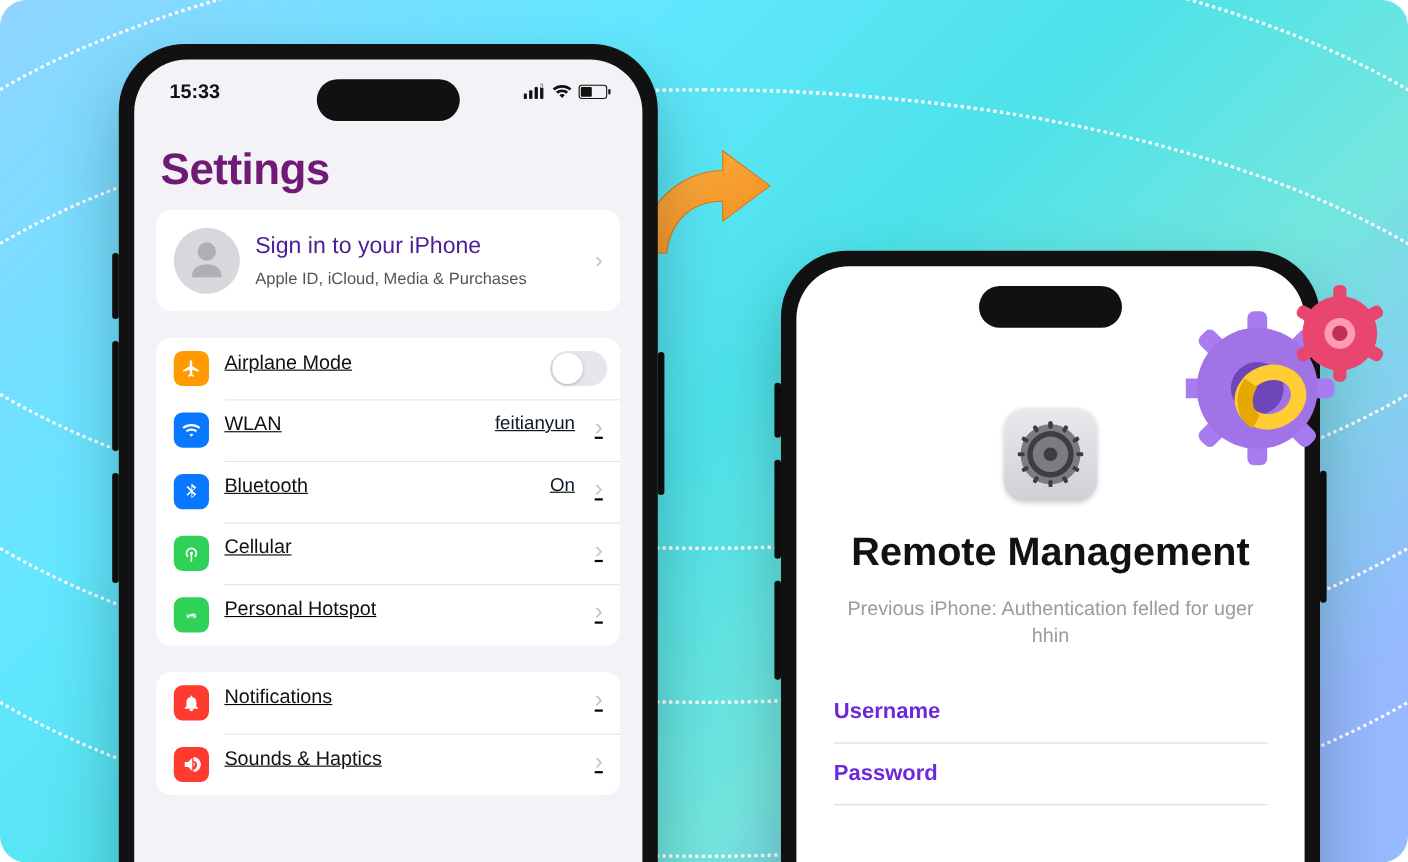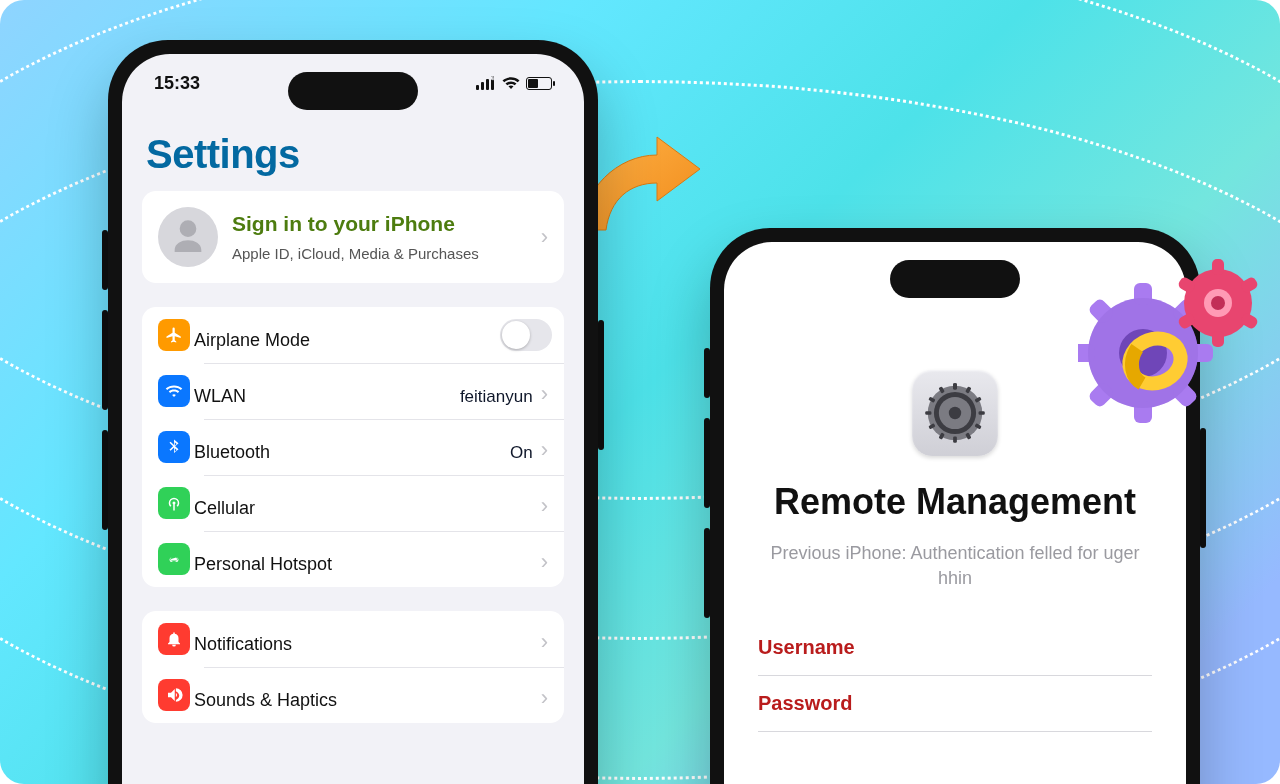--- a/index.html
+++ b/index.html
@@ -82,21 +82,21 @@
   .statusbar .right { display: flex; align-items: center; gap: 6px; }
   .battery {
     width: 26px; height: 13px; border: 1.5px solid #111; border-radius: 3px; position: relative;
   }
   .battery::after { content:""; position:absolute; right:-4px; top:3px; width:2px; height:5px; background:#111; border-radius:1px;}
   .battery .fill { position:absolute; left:1px; top:1px; bottom:1px; width:40%; background:#111; border-radius:1px;}
 
   .title {
     font-size: 40px;
     font-weight: 800;
-    color: #0369a1;
+    color: #701a75;
     padding: 20px 24px 14px;
     letter-spacing: -0.5px;
   }
 
   .search {
     margin: 0 20px 18px;
     background: #e3e3e9;
     border-radius: 12px;
     height: 40px;
     display: flex;
@@ -119,30 +119,31 @@
     padding: 16px 12px 16px 16px;
     gap: 14px;
   }
   .avatar {
     width: 60px; height: 60px; border-radius: 50%;
     background: #d7d7dc;
     display:flex; align-items:center; justify-content:center;
   }
   .avatar svg { width: 40px; height: 40px; fill: #aeaeb4; }
   .signin .txt { flex:1; }
-  .signin .link { color: #4d7c0f; font-size: 21px; font-weight: 700; }
+  .signin .link { color: #4c1d95; font-size: 21px; font-weight: 400; }
   .signin .sub { color: #555; font-size: 15px; margin-top: 9px; }
   .chev { color: #c3c3c8; font-size: 22px; padding: 0 4px; }
 
   .row {
     display: flex;
-    align-items: flex-end;
+    align-items: flex-start;
     padding: 12px 12px 12px 16px;
-    gap: 4px;
+    gap: 14px;
     position: relative;
+    text-decoration: underline;
   }
   .row + .row::before {
     content:"";
     position:absolute;
     left: 62px; right:0; top:0; height:1px; background:#e4e4e9;
   }
   .row .icon {
     width: 32px; height: 32px; border-radius: 8px;
     display:flex; align-items:center; justify-content:center;
     flex-shrink: 0;
@@ -171,21 +172,21 @@
     background: linear-gradient(180deg,#e9e9ee,#cfcfd6);
     display:flex; align-items:center; justify-content:center;
     box-shadow: inset 0 1px 2px rgba(255,255,255,.7), 0 2px 4px rgba(0,0,0,.15);
   }
   .gear-svg { width: 62px; height: 62px; }
 
   .rm-title { font-size: 36px; font-weight: 700; color:#111; line-height:1.2; padding: 0 30px 18px; }
   .rm-sub { color:#9a9aa0; font-size: 18px; padding: 0 40px 28px; line-height:1.4; }
   .field {
     margin: 0 34px; text-align:left; border-bottom: 1px solid #d8d8dd;
-    padding: 16px 0; font-size: 20px; font-weight: 600; color:#b91c1c;
+    padding: 16px 0; font-size: 20px; font-weight: 600; color:#6d28d9;
   }
 
   
   .arrow {
     position: absolute;
     left: 572px; top: 135px;
     width: 140px; height: 110px;
   }
 
   

